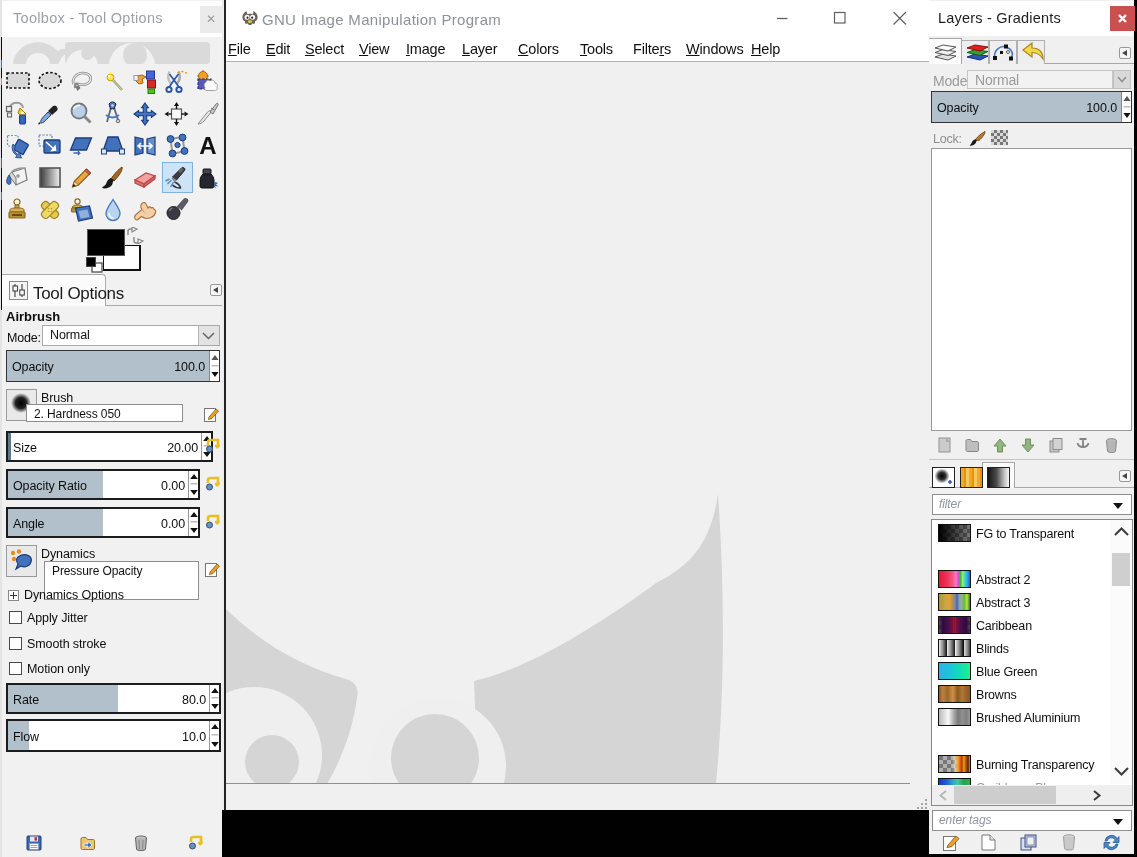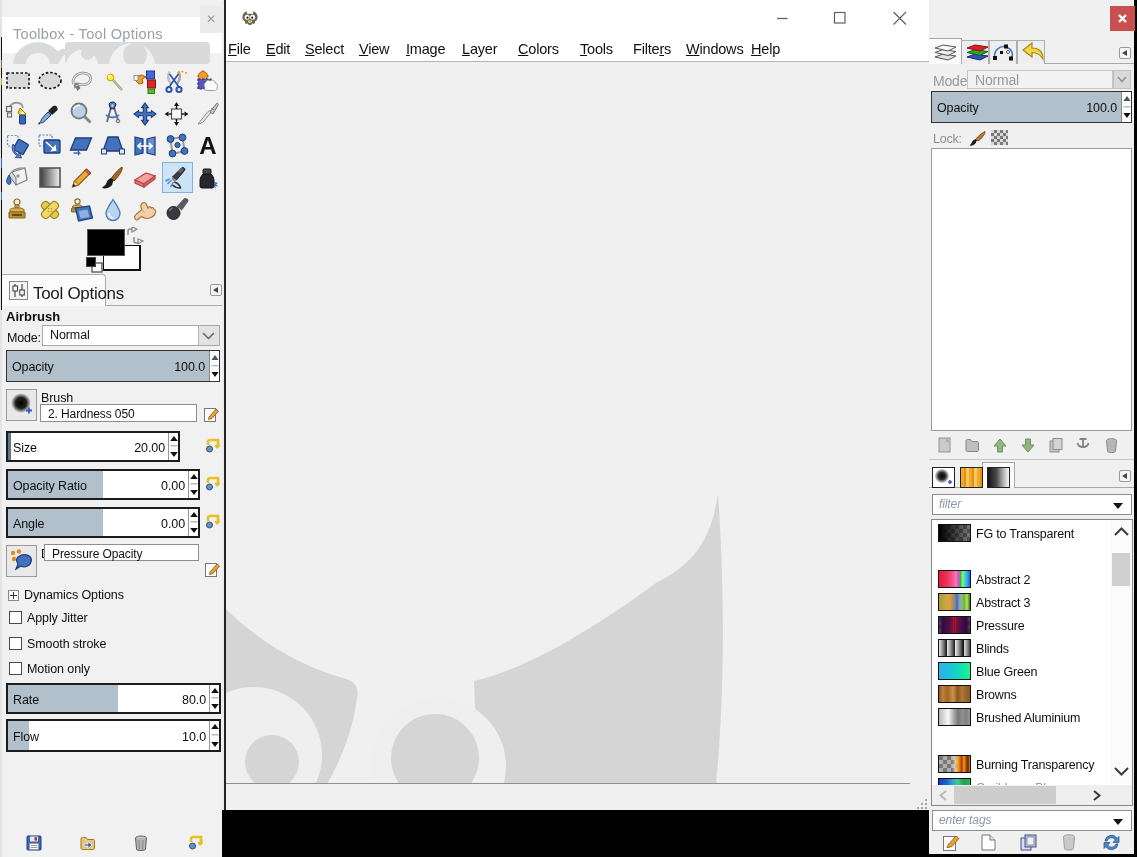--- a/index.html
+++ b/index.html
@@ -18,21 +18,21 @@
   border-bottom:1px solid #b3b3b3; font-size:14.5px; letter-spacing:-0.2px; color:#101010; }
 #mw-menu span.mi { position:absolute; top:1px; }
 #mw-canvas { left:0; top:62px; width:704px; height:721px; background:#f0f0f0; overflow:hidden; }
 #mw-status { left:0; top:783px; width:703px; height:27px; background:#f0f0f0; }
 
 
 .winbtn { position:absolute; color:#5f5f5f; }
 
 
 #toolbox { left:2px; top:0; width:220px; height:857px; background:#f1f1f1; }
-#tb-title { left:0; top:1px; width:220px; height:36px; background:#ffffff;margin-top:16px; }
+#tb-title { left:0; top:1px; width:220px; height:36px; background:#ffffff; }
 #tb-title .ttext { left:11px; top:9px; font-size:14.5px; letter-spacing:0.3px; color:#99a1a8; }
 #tb-close { left:198px; top:6px; width:22px; height:27px; background:#ebebeb;
   color:#9b9b9b; font-size:12px; text-align:center; line-height:27px; }
 
 
 #rpanel { left:929px; top:0; width:205px; height:854px; background:#f0f0f0; }
 #rp-title { left:0; top:1px; width:204px; height:35px; background:#ffffff; }
 #rp-title .ttext { left:9px; top:9px; font-size:14.5px; letter-spacing:0.2px; color:#1c1c1c; }
 #rp-close { left:181px; top:6px; width:25px; height:25px; background:#c9504e; }
 
@@ -65,20 +65,21 @@
   <div id="mainwin" class="abs">
     <div id="mw-title" class="abs">
       <svg class="abs" style="left:15px;top:9px" width="18" height="18" viewBox="0 0 18 18">
         <path d="M1.5,7 C2,4.5 4,2.5 6,2.2 C5.5,3.5 5.8,4.6 6.8,5.2 C8.2,4.6 10,4.6 11.4,5.2 C12.4,4.6 12.6,3.4 12,2.2 C14,2.5 16,4.5 16.5,7 C17,9.5 16,11.5 14,12.3 L14,13.5 C14,14.4 13.2,15 12.4,14.8 L11,14.4 C10.9,15.3 10,16 9,16 C8,16 7.1,15.3 7,14.4 L5.6,14.8 C4.8,15 4,14.4 4,13.5 L4,12.3 C2,11.5 1,9.5 1.5,7 Z" fill="#6d6458"></path>
         <circle cx="6.1" cy="8.2" r="2.5" fill="#fff"></circle>
           <circle cx="11.6" cy="8.2" r="2.5" fill="#fff"></circle>
         <circle cx="6.5" cy="8.7" r="1.1" fill="#222"></circle>
           <circle cx="11.2" cy="8.7" r="1.1" fill="#222"></circle>
         <ellipse cx="9" cy="12.6" rx="2.2" ry="1.4" fill="#e8c84c"></ellipse>
       </svg>
+      <span class="ttext abs">GNU Image Manipulation Program</span>
       <svg class="abs winbtn" style="left:551px;top:0" width="153" height="40" viewBox="0 0 153 40">
         <line x1="0" y1="18.5" x2="10.5" y2="18.5" stroke="#606060" stroke-width="1.3"></line>
         <rect x="57.5" y="12.5" width="10.5" height="10.5" fill="none" stroke="#606060" stroke-width="1.2"></rect>
         <path d="M116.5,12 L129,24.5 M129,12 L116.5,24.5" stroke="#606060" stroke-width="1.2"></path>
       </svg>
     </div>
     <div id="mw-menu" class="abs">
       <span class="mi" style="left:2px"><u>F</u>ile</span>
       <span class="mi" style="left:40px"><u>E</u>dit</span>
       <span class="mi" style="left:79px"><u>S</u>elect</span>
@@ -438,29 +439,29 @@
             <radialGradient id="brdot">
               <stop offset="0" stop-color="#000"></stop>
               <stop offset="0.55" stop-color="#222"></stop>
               <stop offset="1" stop-color="#e9e9e9"></stop>
             </radialGradient>
           </defs>
         <circle cx="12" cy="11" r="10" fill="url(#brdot)"></circle>
         <path d="M17,18.5 h6 m-3,-3 v6" stroke="#3558cc" stroke-width="1.8"></path>
       </svg>
       <div class="abs" style="left:39px;top:84px;font-size:12.5px;letter-spacing:-0.1px;color:#0d0d0d;">Brush</div>
-      <div class="entry" style="left:38px;top:97px;width:157px;height:18px;">
+      <div class="entry" style="left:24px;top:97px;width:157px;height:18px;">
           <span class="abs" style="left:7px;top:2px;">2. Hardness 050</span>
         </div>
       <svg class="abs" style="left:202px;top:100px" width="15" height="16" viewBox="0 0 15 16">
         <rect x="0.5" y="1.5" width="11" height="13" fill="#fff" stroke="#777"></rect>
         <path d="M5,10 L12,2 L14.5,4 L8,11.5 L4.5,12.5 Z" fill="#e8a030" stroke="#8a5a10" stroke-width="0.8"></path>
       </svg>
 
-      <div class="slider" style="left:4px;top:124px;width:174px;height:31px;">
+      <div class="slider" style="left:4px;top:124px;width:207px;height:31px;">
         <div class="sfill" style="width:3px;background:#5a7a8c;"></div>
         <span class="slab" style="top:8px;">Size</span>
         <span class="sval" style="right:13px;top:8px;">20.00</span>
         <div class="spincol" style="border-left:1px solid #999;">
           <svg width="10" height="27" viewBox="0 0 10 27">
               <path d="M5,3 l3.8,5 h-7.6 Z" fill="#111"></path>
               <rect x="1.5" y="12" width="7" height="1.5" fill="#bbb"></rect>
               <path d="M5,24 l3.8,-5 h-7.6 Z" fill="#111"></path>
             </svg>
         </div>
@@ -510,21 +511,21 @@
       <div class="abs" style="left:4px;top:238px;width:31px;height:32px;background:#e9e9e9;border:1px solid #999;"></div>
       <svg class="abs" style="left:7px;top:241px" width="26" height="26" viewBox="0 0 26 26">
         <g fill="#e88a20">
             <circle cx="4" cy="5" r="2.2"></circle>
             <circle cx="10" cy="3.5" r="2.2"></circle>
             <circle cx="5" cy="11" r="2.2"></circle>
           </g>
         <path d="M9,9 C16,4 24,8 22,14 C21,18 16,20 12,18 L7,21 L9,16 C7,13 7,11 9,9 Z" fill="#4272bc" stroke="#1c3c7c" stroke-width="1.2"></path>
       </svg>
       <div class="abs" style="left:39px;top:240px;font-size:12.5px;letter-spacing:-0.1px;color:#0d0d0d;">Dynamics</div>
-      <div class="entry" style="left:42px;top:237px;width:155px;height:17px;">
+      <div class="entry" style="left:42px;top:254px;width:155px;height:39px;">
           <span class="abs" style="left:7px;top:2px;">Pressure Opacity</span>
         </div>
       <svg class="abs" style="left:203px;top:255px" width="15" height="16" viewBox="0 0 15 16">
         <rect x="0.5" y="1.5" width="11" height="13" fill="#fff" stroke="#777"></rect>
         <path d="M5,10 L12,2 L14.5,4 L8,11.5 L4.5,12.5 Z" fill="#e8a030" stroke="#8a5a10" stroke-width="0.8"></path>
       </svg>
 
       <div class="abs" style="left:6px;top:283px;width:11px;height:11px;background:#fff;border:1px solid #888;"></div>
       <div class="abs" style="left:8px;top:287.5px;width:7px;height:1.5px;background:#333;"></div>
       <div class="abs" style="left:10.7px;top:285px;width:1.5px;height:6.5px;background:#333;"></div>
@@ -587,20 +588,23 @@
       </svg>
       <svg class="abs" style="left:186px;top:528px" width="16" height="17" viewBox="0 0 16 17">
         <path d="M3,7 L3,4 C3,2.5 4,2 5.5,2 L13,2 L13,8 L10,8" fill="none" stroke="#e8c020" stroke-width="2.6"></path>
         <path d="M13,2 L13,8 L10,8 L12,11 L15,8" fill="#e8c020"></path>
         <circle cx="4.5" cy="11" r="3" fill="#6a90c0" stroke="#31517c" stroke-width="1"></circle>
       </svg>
     </div>
   </div>
 
   <div id="rpanel" class="abs">
+    <div id="rp-title" class="abs">
+        <span class="ttext abs">Layers - Gradients</span>
+      </div>
     <div id="rp-close" class="abs">
       <svg width="25" height="25" viewBox="0 0 25 25">
           <path d="M9,9 L16,16 M16,9 L9,16" stroke="#fff" stroke-width="2.4"></path>
         </svg>
     </div>
     <div id="rp-body" class="abs" style="left:0;top:36px;width:205px;height:818px;">
 
       <div class="abs" style="left:0;top:2px;width:205px;height:26px;border-bottom:1px solid #a8a8a8;"></div>
       <div class="abs" style="left:32px;top:4px;width:28px;height:24px;background:#eeeeee;border:1px solid #b0b0b0;border-bottom:none;"></div>
       <div class="abs" style="left:60px;top:4px;width:28px;height:24px;background:#eeeeee;border:1px solid #b0b0b0;border-bottom:none;"></div>
@@ -728,21 +732,21 @@
         <div class="grow" style="top:48.2px">
             <div class="gthumb" style="background-image:linear-gradient(90deg,#e81838 0%,#ee3058 25%,#f45888 45%,#f878c8 55%,#e048d8 62%,#28c828 70%,#98e888 76%,#48d8b8 83%,#28b8e8 90%,#2858e8 100%);"></div>
             <span>Abstract 2</span>
           </div>
         <div class="grow" style="top:71.3px">
             <div class="gthumb" style="background-image:linear-gradient(90deg,#a89838 0%,#c8a848 22%,#e8a030 34%,#b09060 44%,#7888a8 52%,#4868a8 58%,#88a0c0 66%,#98b080 74%,#58c040 82%,#c8e038 90%,#287838 100%);"></div>
             <span>Abstract 3</span>
           </div>
         <div class="grow" style="top:94.4px">
             <div class="gthumb" style="background-image:linear-gradient(90deg,rgba(40,8,48,0.55) 0%,#300840 12%,#48104a 30%,#781040 44%,#c01020 48%,#901020 50%,#c01020 52%,#781040 56%,#48104a 70%,#300840 88%,rgba(40,8,48,0.55) 100%),conic-gradient(#9a9a9a 25%,#666 0 50%,#9a9a9a 0 75%,#666 0);"></div>
-            <span>Pressure</span>
+            <span>Caribbean</span>
           </div>
         <div class="grow" style="top:117.5px">
             <div class="gthumb" style="background-image:repeating-linear-gradient(90deg,#e8e8e8 0px,#888888 4px,#0a0a0a 8.2px)"></div>
             <span>Blinds</span>
           </div>
         <div class="grow" style="top:140.6px">
             <div class="gthumb" style="background-image:linear-gradient(90deg,#30b0e8 0%,#18c8d8 40%,#10e0b0 70%,#20f090 100%);"></div>
             <span>Blue Green</span>
           </div>
         <div class="grow" style="top:163.7px">

